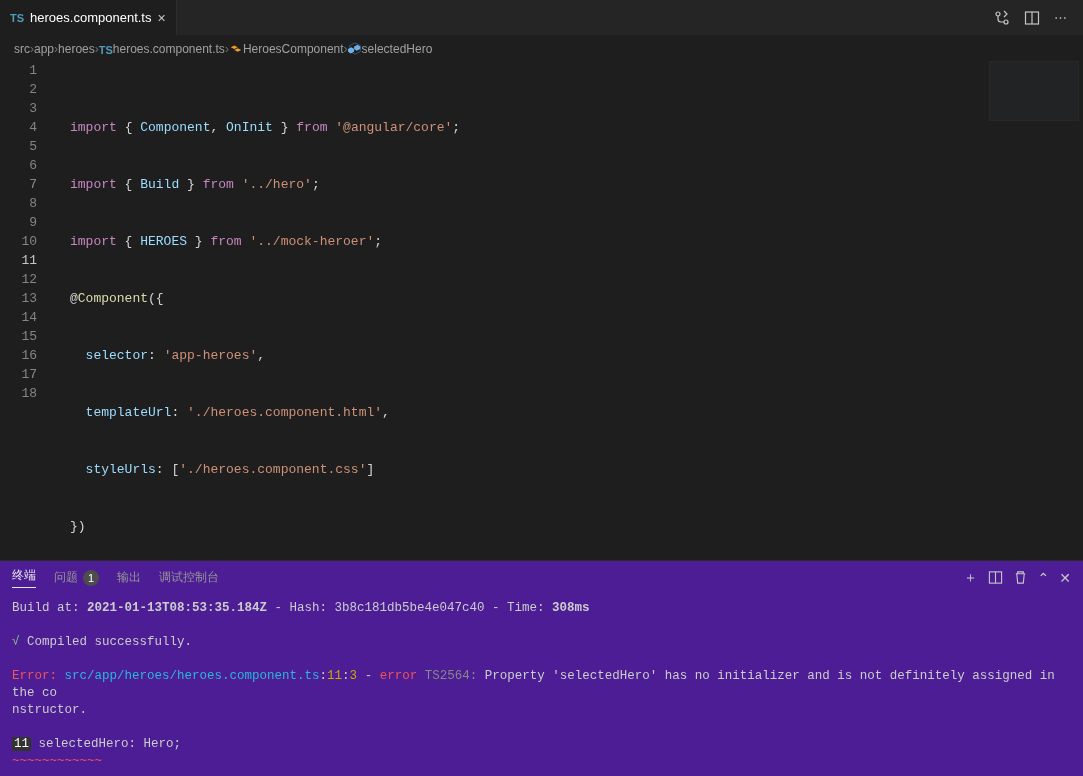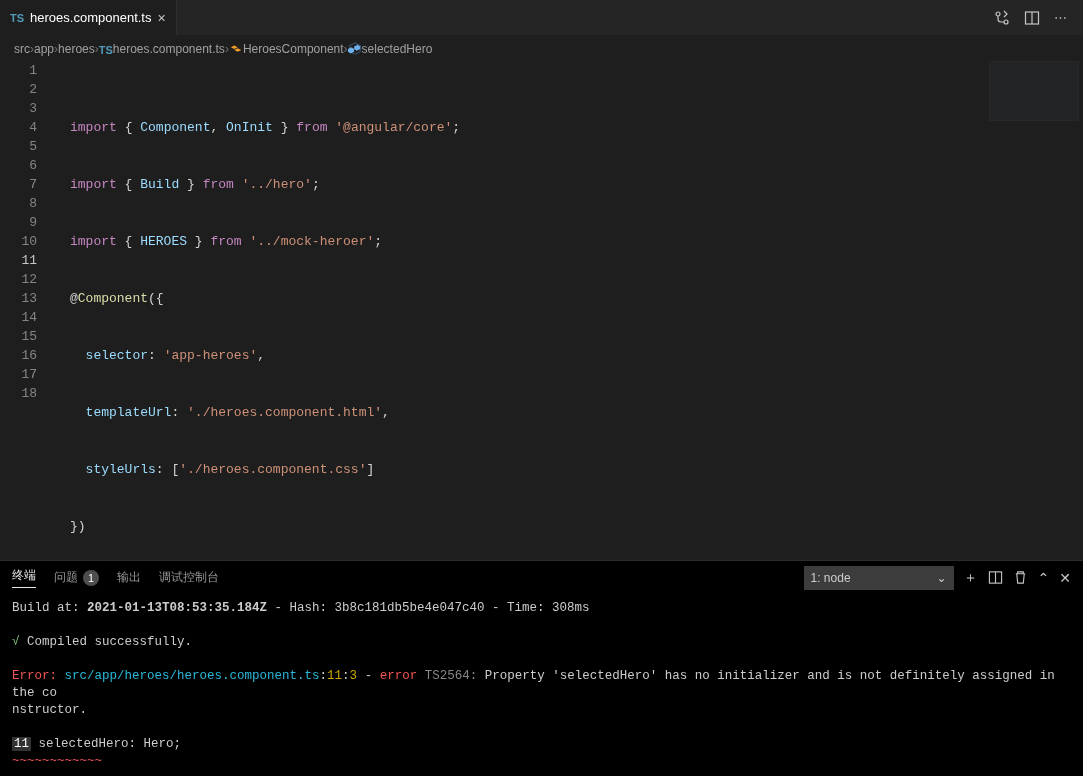--- a/index.html
+++ b/index.html
@@ -96,21 +96,21 @@
   width:90px;
   height:60px;
   background:#25272b;
   opacity:.6;
   border:1px solid #2d2f33;
 }
 
 
 .panel {
   height:216px;
-  background:#000000;
+  background:#4c1d95;
   border-top:1px solid #2b2b2b;
   display:flex;
   flex-direction:column;
 }
 .panel-tabs {
   height:33px;
   display:flex;
   align-items:center;
   padding:0 12px;
   gap:18px;
@@ -267,42 +267,38 @@
         <span>问题</span>
         <span class="badge">1</span>
       </div>
     <div class="ptab">
         <span>输出</span>
       </div>
     <div class="ptab">
         <span>调试控制台</span>
       </div>
     <div class="panel-right">
-      <div class="sel">
-        <span>1: node</span>
-        <span>⌄</span>
-      </div>
       <span class="ic">＋</span>
       <span class="ic">
         <svg width="15" height="15" viewBox="0 0 16 16" fill="none" stroke="#c5c5c5" stroke-width="1.2">
             <rect x="1.5" y="2" width="13" height="12"></rect>
             <line x1="8" y1="2" x2="8" y2="14"></line>
           </svg>
       </span>
       <span class="ic">
         <svg width="15" height="15" viewBox="0 0 16 16" fill="none" stroke="#c5c5c5" stroke-width="1.2">
             <path d="M3 4h10M5 4V2h6v2M4 4l1 10h6l1-10"></path>
           </svg>
       </span>
       <span class="ic">⌃</span>
       <span class="ic">✕</span>
     </div>
   </div>
   <div class="terminal">
-    <div><span>Build at: </span><span style="font-weight:bold">2021-01-13T08:53:35.184Z</span><span> - Hash: </span><span style="font-weight:normal">3b8c181db5be4e047c40</span><span> - Time: </span><span style="font-weight:normal">308ms</span></div>
+    <div><span>Build at: </span><span style="font-weight:bold">2021-01-13T08:53:35.184Z</span><span> - Hash: </span><span style="font-weight:normal">3b8c181db5be4e047c40</span><span> - Time: </span><span style="font-weight:bold">308ms</span></div>
     <div>&nbsp;</div>
     <div><span class="t-green">√</span><span> Compiled successfully.</span></div>
     <div>&nbsp;</div>
     <div><span>    </span><span class="t-red">Error: </span><span class="t-cyan">src/app/heroes/heroes.component.ts</span><span>:</span><span class="t-yellow">11</span><span>:</span><span class="t-yellow">3</span><span> - </span><span class="t-red">error</span><span class="t-grey"> TS2564: </span><span>Property 'selectedHero' has no initializer and is not definitely assigned in the co</span></div>
     <div><span>nstructor.</span></div>
     <div>&nbsp;</div>
     <div><span>    </span><span style="background:#333333; color:#fff; padding:0 2px">11</span><span>   selectedHero: Hero;</span></div>
     <div><span>      </span><span class="t-red">   ~~~~~~~~~~~~</span></div>
   </div>
 </div>

